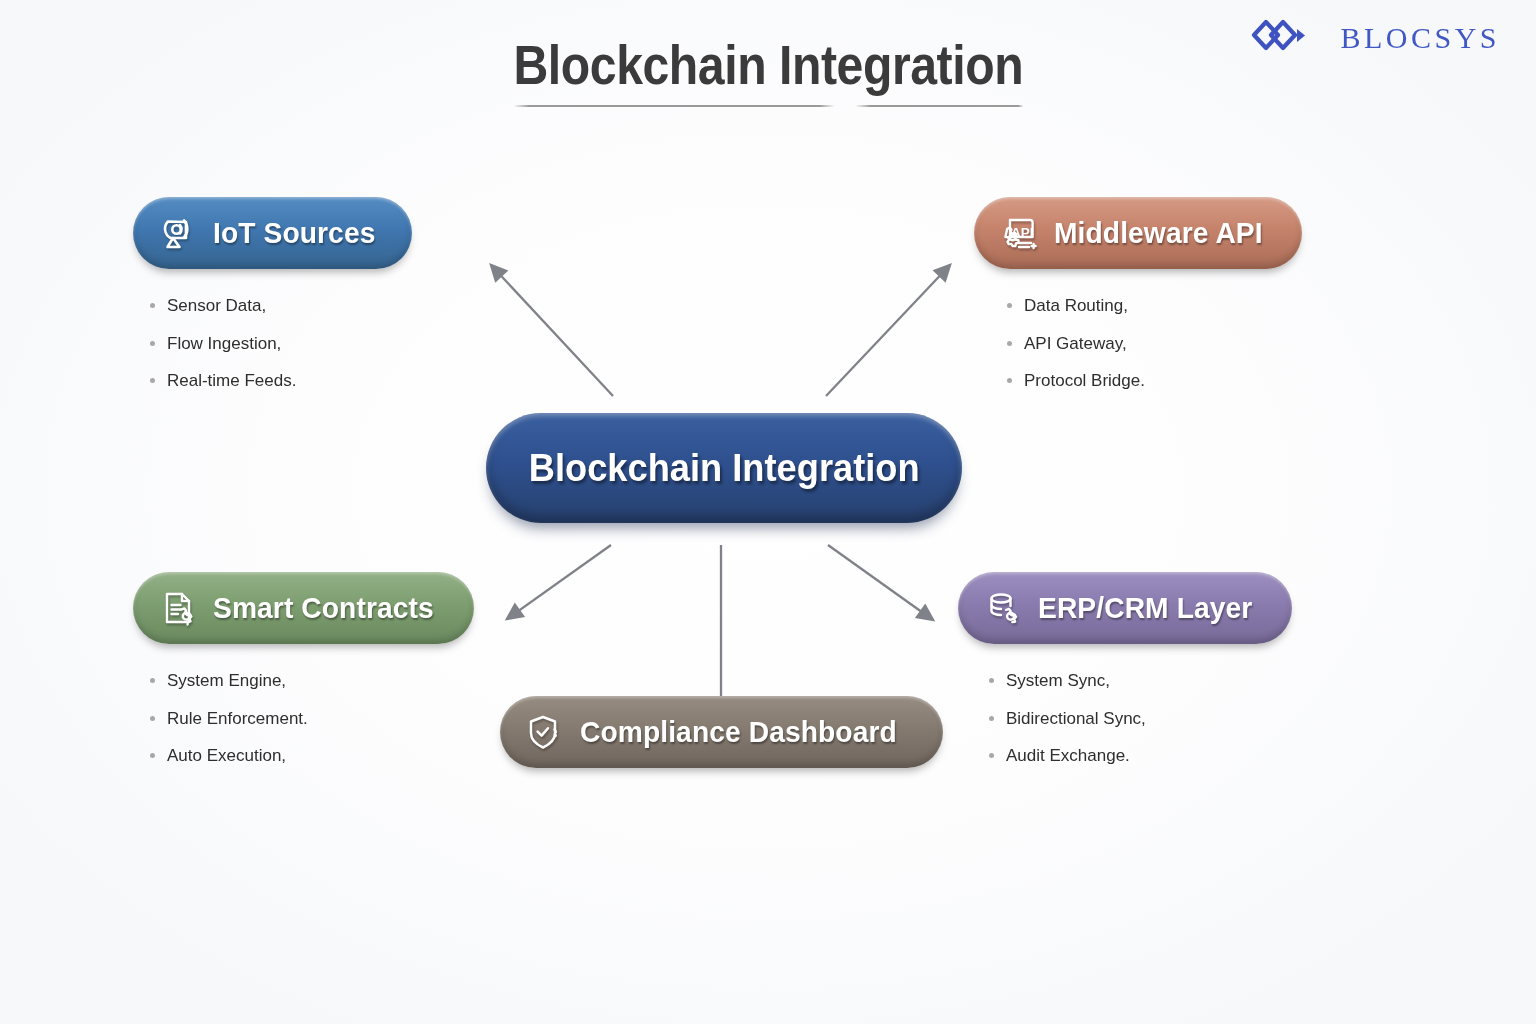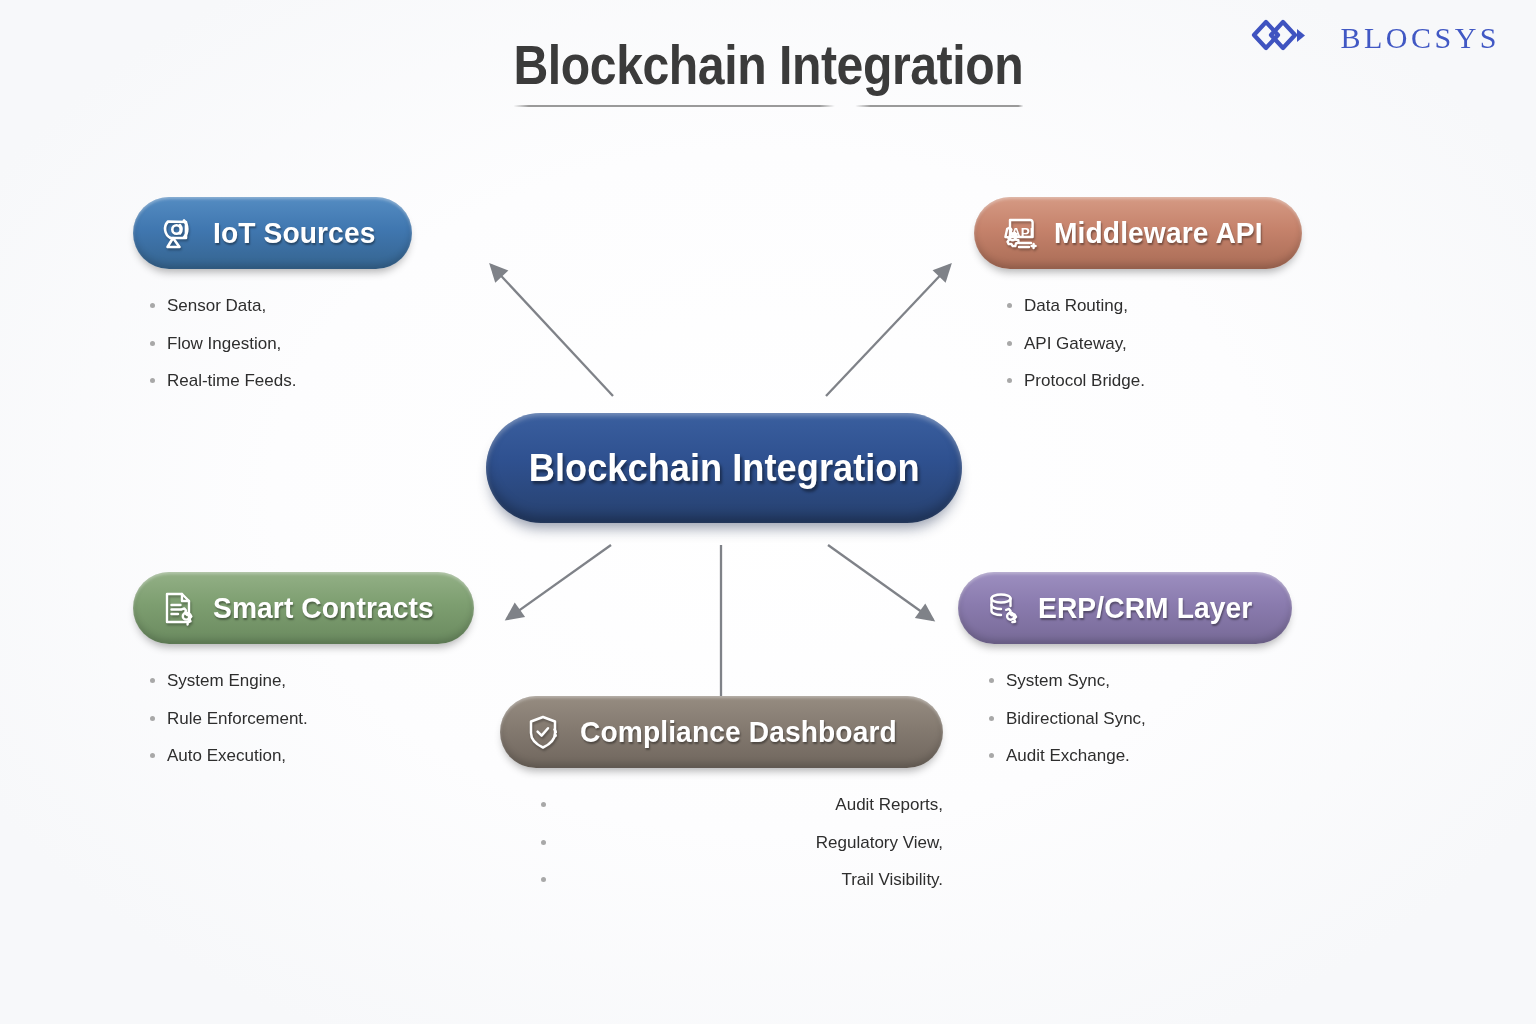--- a/index.html
+++ b/index.html
@@ -308,20 +308,15 @@
     <div class="pill" style="background:linear-gradient(180deg,#968c81 0%,#847a70 45%,#6f665d 100%);">
       <span class="icon">
         <svg width="44" height="44" viewBox="0 0 44 44" fill="none" stroke="#ffffff" stroke-width="2.5" stroke-linecap="round" stroke-linejoin="round">
           <path d="M20 7 L32 11.5 V23 c0 7 -5.5 11.5 -12 14.5 C13.5 34.5 8 30 8 23 V11.5 Z"></path>
           <path d="M14.6 21.6 l4 4 6.4 -7.4"></path>
           <path d="M31.5 19.5 a6.5 6.5 0 0 1 1 6.5" stroke-dasharray="3 3"></path>
         </svg>
       </span>
       <span class="pill-label">Compliance Dashboard</span>
     </div>
-    <ul class="bullets">
-      <li>Audit Reports,</li>
-      <li>Regulatory View,</li>
-      <li>Trail Visibility.</li>
-    </ul>
   </div>
 
 </div>
 
 </body></html>

